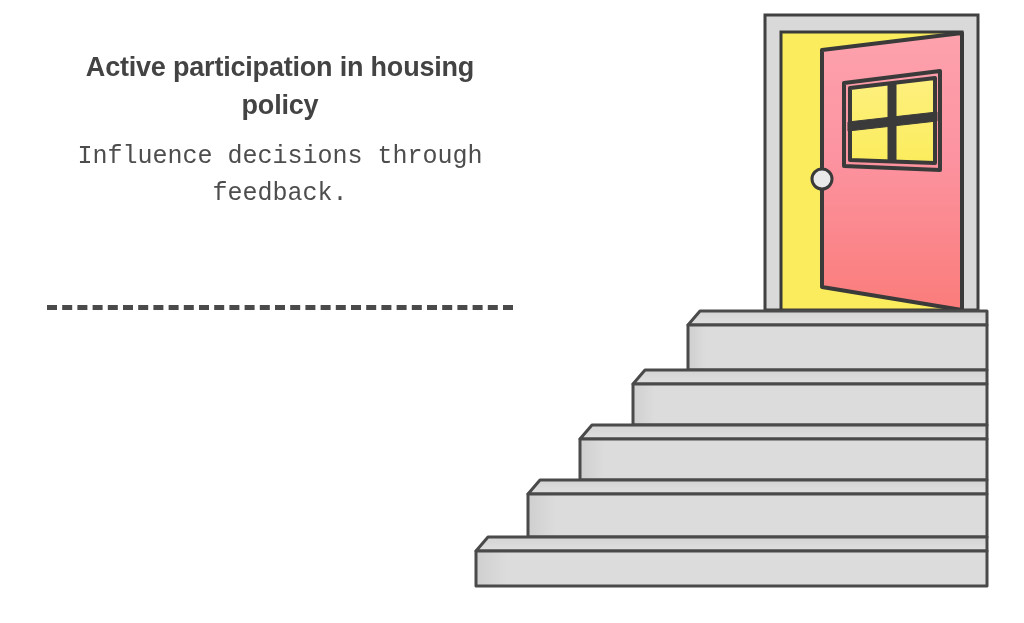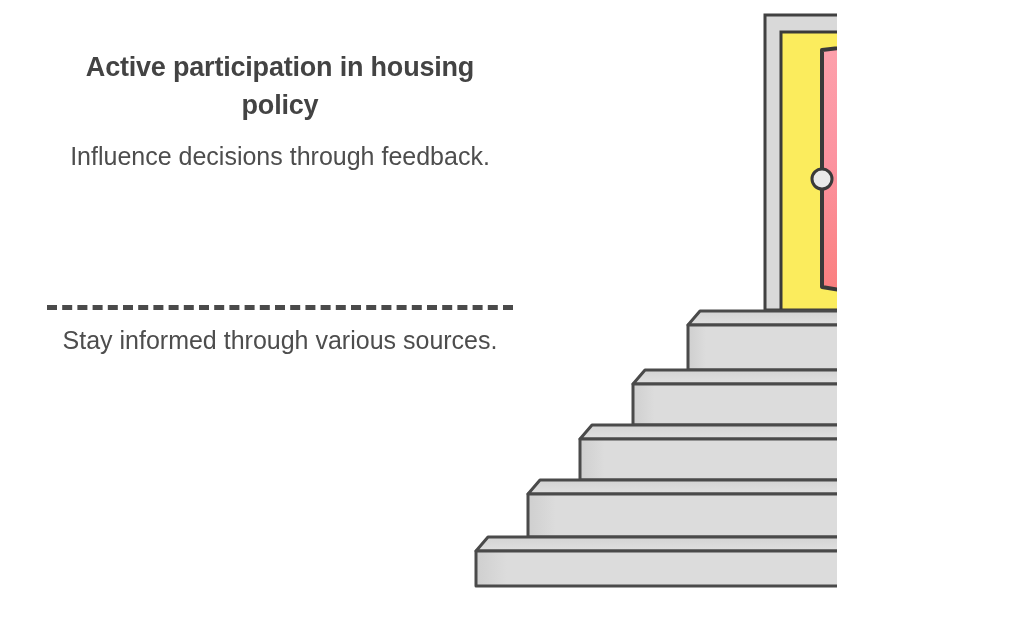--- a/index.html
+++ b/index.html
@@ -6,21 +6,21 @@
   html, body {
     margin: 0;
     padding: 0;
     background: #ffffff;
   }
   body {
     font-family: "Liberation Sans", sans-serif;
   }
   #slide {
     position: relative;
-    width: 837px;
+    width: 1024px;
     height: 623px;
     background: #ffffff;
     overflow: hidden;
   }
 
   
   .text-col {
     position: absolute;
     left: 30px;
     width: 500px;
@@ -40,21 +40,21 @@
     font-family: "Liberation Sans", sans-serif;
     font-size: 27px;
     line-height: 38px;
     font-weight: bold;
     color: #434343;
     letter-spacing: -0.2px;
     margin: 0 0 14px 0;
     padding: 0 18px;
   }
   .blk-body {
-    font-family: Liberation Sans, sans-serif;
+    font-family: Liberation Mono, monospace;
     font-size: 25px;
     line-height: 37px;
     font-weight: normal;
     color: #4d4d4d;
     margin: 0;
     padding: 0 20px;
   }
 
   .divider {
     position: absolute;
@@ -81,21 +81,20 @@
 <div id="slide">
 
   <div class="text-col">
 
     <div class="block block-top">
       <div class="blk-title">Active participation in housing policy</div>
       <div class="blk-body">Influence decisions through feedback.</div>
     </div>
 
     <div class="block block-bottom">
-      <div class="blk-body">Stay informed through various sources.</div>
     </div>
 
   </div>
 
   <div class="divider"></div>
 
   <svg class="illus" width="1024" height="623" viewBox="0 0 1024 623">
 
     <defs>
       <linearGradient id="doorGrad" x1="0" y1="0" x2="0" y2="1">

